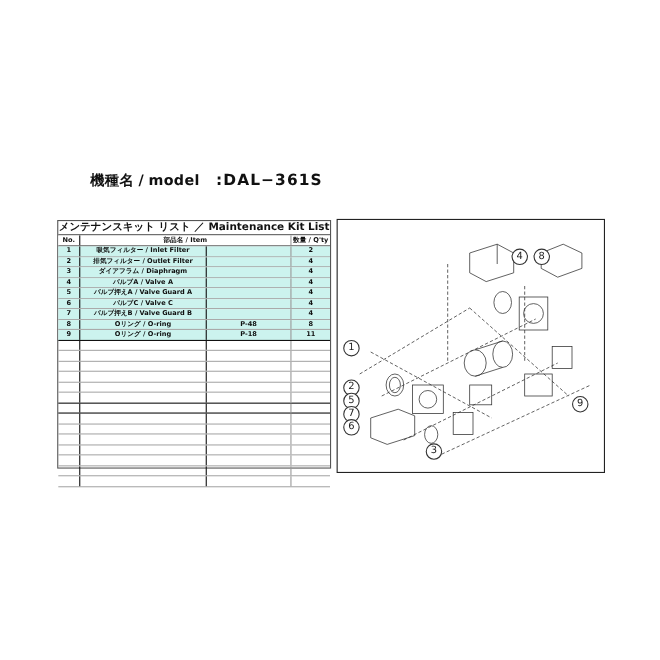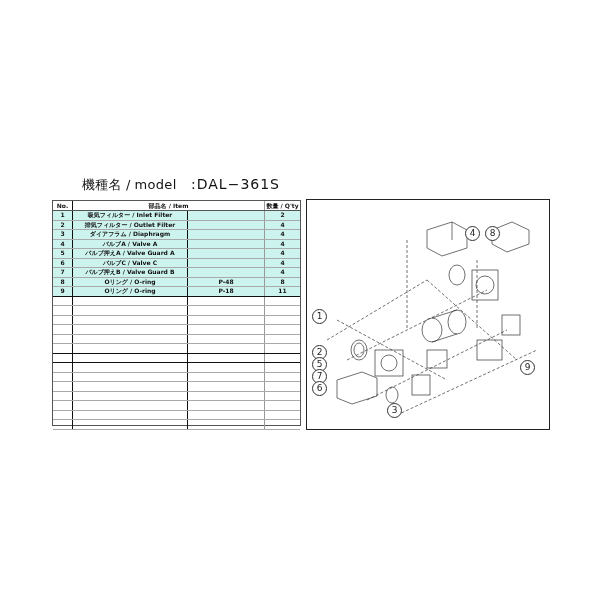--- a/index.html
+++ b/index.html
@@ -1,18 +1,18 @@
 <!DOCTYPE html>
 <html><head>
   <meta charset="utf-8">
   <style>
     html, body { margin: 0; padding: 0; background: #ffffff; }
     body { width: 600px; height: 600px; position: relative; overflow: hidden;
            font-family: "DejaVu Sans", sans-serif; color: #111; }
-    .model-title { position: absolute; left: 82px; top: 176px; font-size: 13px; font-weight: normal;
+    .model-title { position: absolute; left: 82px; top: 155px; font-size: 13px; font-weight: bold;
                    letter-spacing: 0.3px; white-space: nowrap; }
     .model-title .sep { margin: 0 4px; }
     .model-title .value { margin-left: 10px; font-size: 14px; letter-spacing: 1px; }
 
     .kit-table { position: absolute; left: 52px; top: 200px; width: 249px; height: 226px;
                  border: 1px solid #555; box-sizing: border-box; background: #fff; }
     .kit-title { height: 12px; border-bottom: 1px solid #333; font-size: 9.5px; font-weight: bold;
                  text-align: center; line-height: 12px; white-space: nowrap; }
     .row { display: flex; height: 8.5px; border-bottom: 1px solid #aaa; font-size: 6px;
            font-weight: bold; line-height: 8.5px; }
@@ -33,20 +33,21 @@
   </style>
 </head>
 <body>
 
 <div class="model-title">
   <span>機種名</span><span class="sep">/</span><span>model</span>
   <span class="value"><span>:</span><span>DAL−361S</span></span>
 </div>
 
 <div class="kit-table">
+  <div class="kit-title">メンテナンスキット リスト  ／  Maintenance Kit  List</div>
   <div class="row head">
     <div class="c-no">No.</div>
     <div class="c-item">部品名 / Item</div>
 
     <div class="c-qty">数量 / Q'ty</div>
   </div>
   <div id="rows">
       <div class="row filled">
         <div class="c-no">1</div>
         <div class="c-item">吸気フィルター / Inlet Filter</div>

